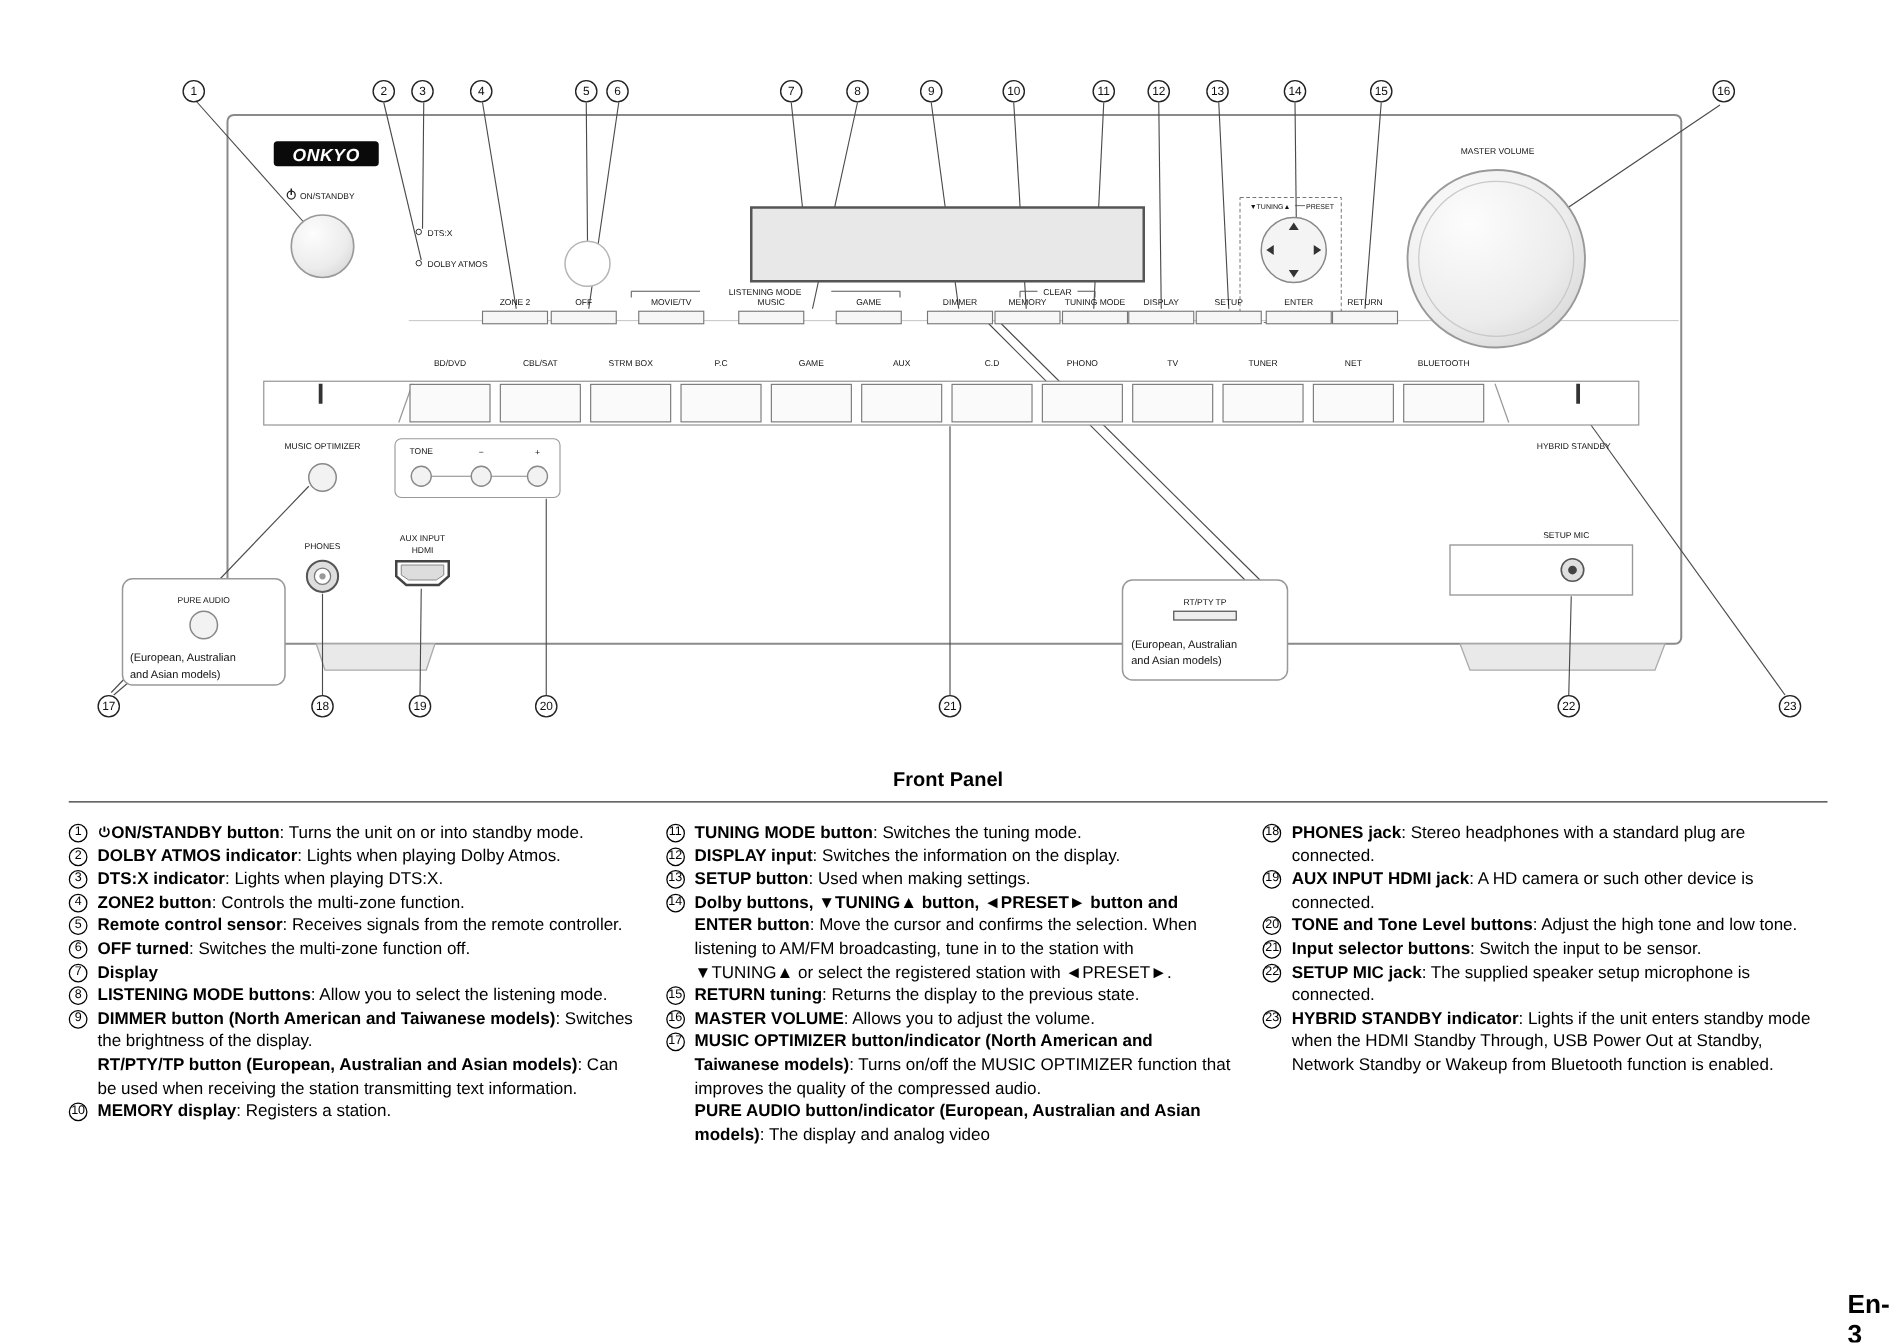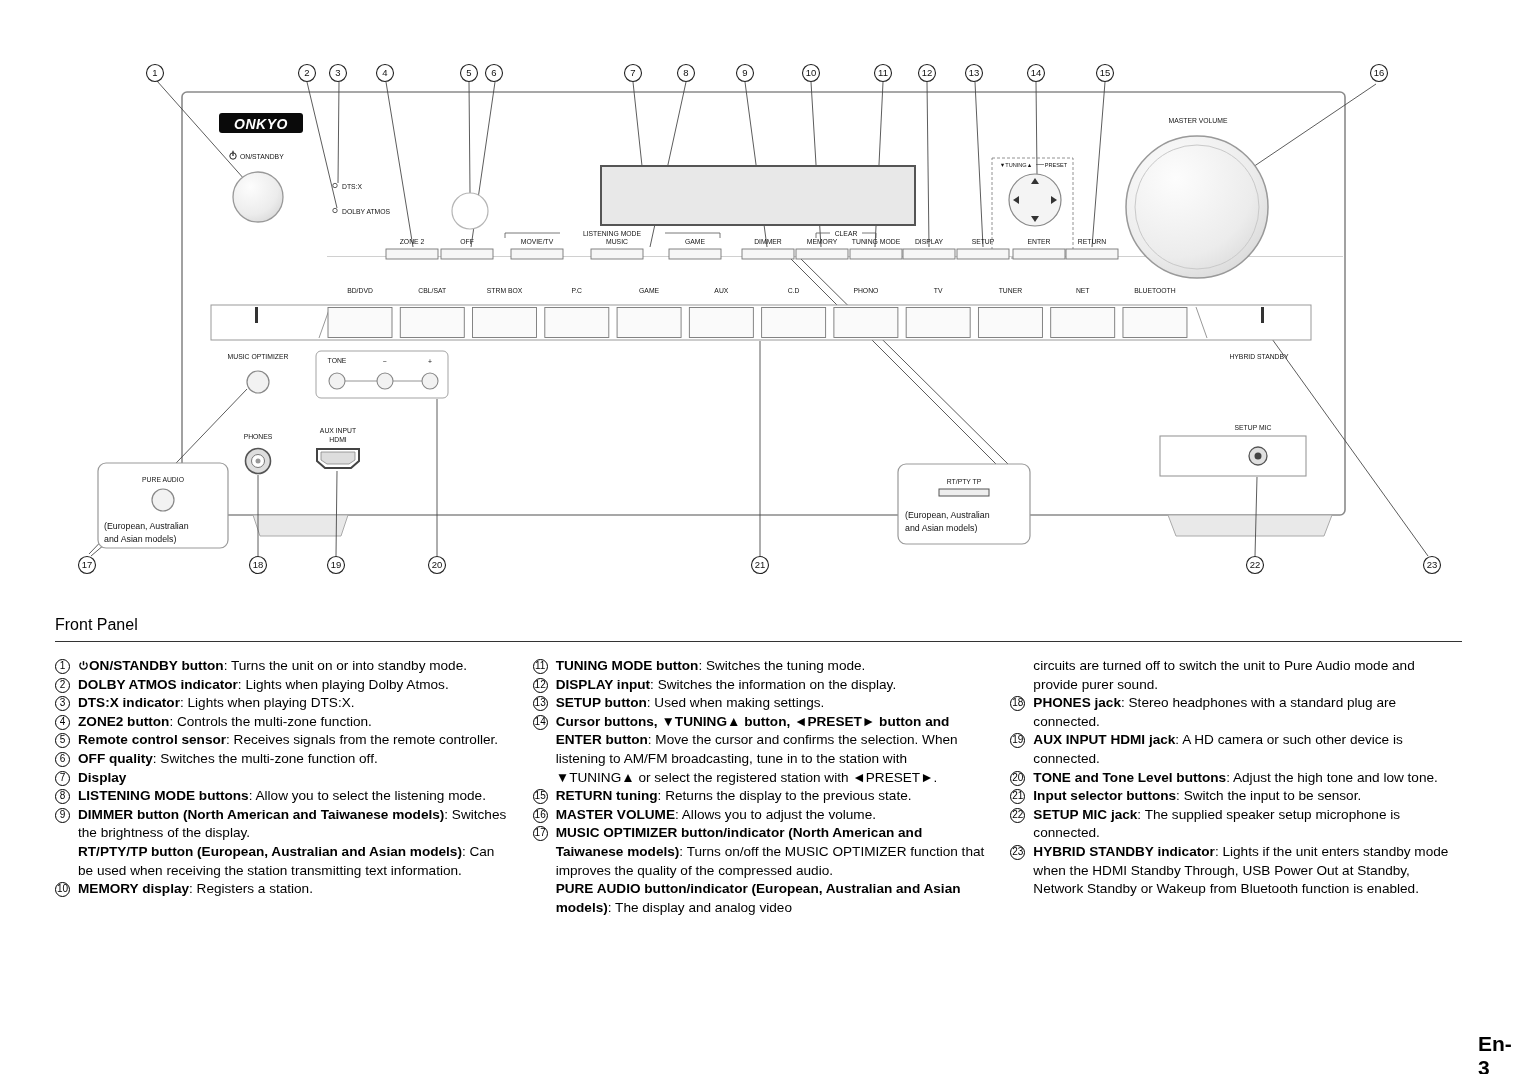--- a/index.html
+++ b/index.html
@@ -7,21 +7,21 @@
        font-family:"Liberation Sans",sans-serif;color:#000;}
   .diagram{position:absolute;left:0;top:0;}
   svg text{fill:#111;}
   .t5{font-size:5.6px;text-anchor:middle;}
   .t6{font-size:6.8px;text-anchor:middle;}
   .t6s{font-size:6.8px;text-anchor:start;}
   .t8{font-size:8.8px;text-anchor:start;}
   .t-brand{font-size:14px;font-weight:bold;font-style:italic;fill:#fff;text-anchor:middle;letter-spacing:.5px;}
   .cnum-svg{font-size:9.5px;text-anchor:middle;}
   .content{position:absolute;left:55px;top:616px;width:1407px;}
-  .section-title{font-size:16px;font-weight:normal;margin:0 0 7px 0;}
+  .section-title{font-size:16px;font-weight:bold;margin:0 0 7px 0;text-align:center;}
   .rule{border:none;border-top:1.4px solid #333;margin:0 0 15px 0;}
   .columns{display:flex;gap:26px;}
   .col{width:452px;font-size:13.6px;line-height:18.6px;}
   .entry{position:relative;padding-left:23px;}
   .cnum{position:absolute;left:0;top:2px;width:15px;height:15px;box-sizing:border-box;
         border:1.2px solid #000;border-radius:50%;font-size:10px;line-height:12.5px;
         text-align:center;display:inline-block;}
   .b{font-weight:bold;}
   .page-number{position:absolute;left:1430px;top:1032px;font-size:21px;font-weight:bold;margin-left:48px;}
 </style>
@@ -416,21 +416,21 @@
         <div class="entry">
           <span class="cnum">4</span>
           <div class="ebody"><span class="b">ZONE2 button</span><span>: Controls the multi-zone function.</span></div>
         </div>
         <div class="entry">
           <span class="cnum">5</span>
           <div class="ebody"><span class="b">Remote control sensor</span><span>: Receives signals from the remote controller.</span></div>
         </div>
         <div class="entry">
           <span class="cnum">6</span>
-          <div class="ebody"><span class="b">OFF quality</span><span>: Switches the multi-zone function off.</span></div>
+          <div class="ebody"><span class="b">OFF turned</span><span>: Switches the multi-zone function off.</span></div>
         </div>
         <div class="entry">
           <span class="cnum">7</span>
           <div class="ebody"><span class="b">Display</span></div>
         </div>
         <div class="entry">
           <span class="cnum">8</span>
           <div class="ebody"><span class="b">LISTENING MODE buttons</span><span>: Allow you to select the listening mode.</span></div>
         </div>
         <div class="entry">
@@ -450,39 +450,36 @@
         <div class="entry">
           <span class="cnum">12</span>
           <div class="ebody"><span class="b">DISPLAY input</span><span>: Switches the information on the display.</span></div>
         </div>
         <div class="entry">
           <span class="cnum">13</span>
           <div class="ebody"><span class="b">SETUP button</span><span>: Used when making settings.</span></div>
         </div>
         <div class="entry">
           <span class="cnum">14</span>
-          <div class="ebody"><span class="b">Cursor buttons, ▼TUNING▲ button, ◄PRESET► button and ENTER button</span><span>: Move the cursor and confirms the selection. When listening to AM/FM broadcasting, tune in to the station with ▼TUNING▲ or select the registered station with ◄PRESET►.</span></div>
+          <div class="ebody"><span class="b">Dolby buttons, ▼TUNING▲ button, ◄PRESET► button and ENTER button</span><span>: Move the cursor and confirms the selection. When listening to AM/FM broadcasting, tune in to the station with ▼TUNING▲ or select the registered station with ◄PRESET►.</span></div>
         </div>
         <div class="entry">
           <span class="cnum">15</span>
           <div class="ebody"><span class="b">RETURN tuning</span><span>: Returns the display to the previous state.</span></div>
         </div>
         <div class="entry">
           <span class="cnum">16</span>
           <div class="ebody"><span class="b">MASTER VOLUME</span><span>: Allows you to adjust the volume.</span></div>
         </div>
         <div class="entry">
           <span class="cnum">17</span>
           <div class="ebody"><span class="b">MUSIC OPTIMIZER button/indicator (North American and Taiwanese models)</span><span>: Turns on/off the MUSIC OPTIMIZER function that improves the quality of the compressed audio.</span><br><span class="b">PURE AUDIO button/indicator (European, Australian and Asian models)</span><span>: The display and analog video</span></div>
         </div>
       </div>
       <div class="col">
-        <div class="entry cont">
-          <div class="ebody"><span>circuits are turned off to switch the unit to Pure Audio mode and provide purer sound.</span></div>
-        </div>
         <div class="entry">
           <span class="cnum">18</span>
           <div class="ebody"><span class="b">PHONES jack</span><span>: Stereo headphones with a standard plug are connected.</span></div>
         </div>
         <div class="entry">
           <span class="cnum">19</span>
           <div class="ebody"><span class="b">AUX INPUT HDMI jack</span><span>: A HD camera or such other device is connected.</span></div>
         </div>
         <div class="entry">
           <span class="cnum">20</span>

